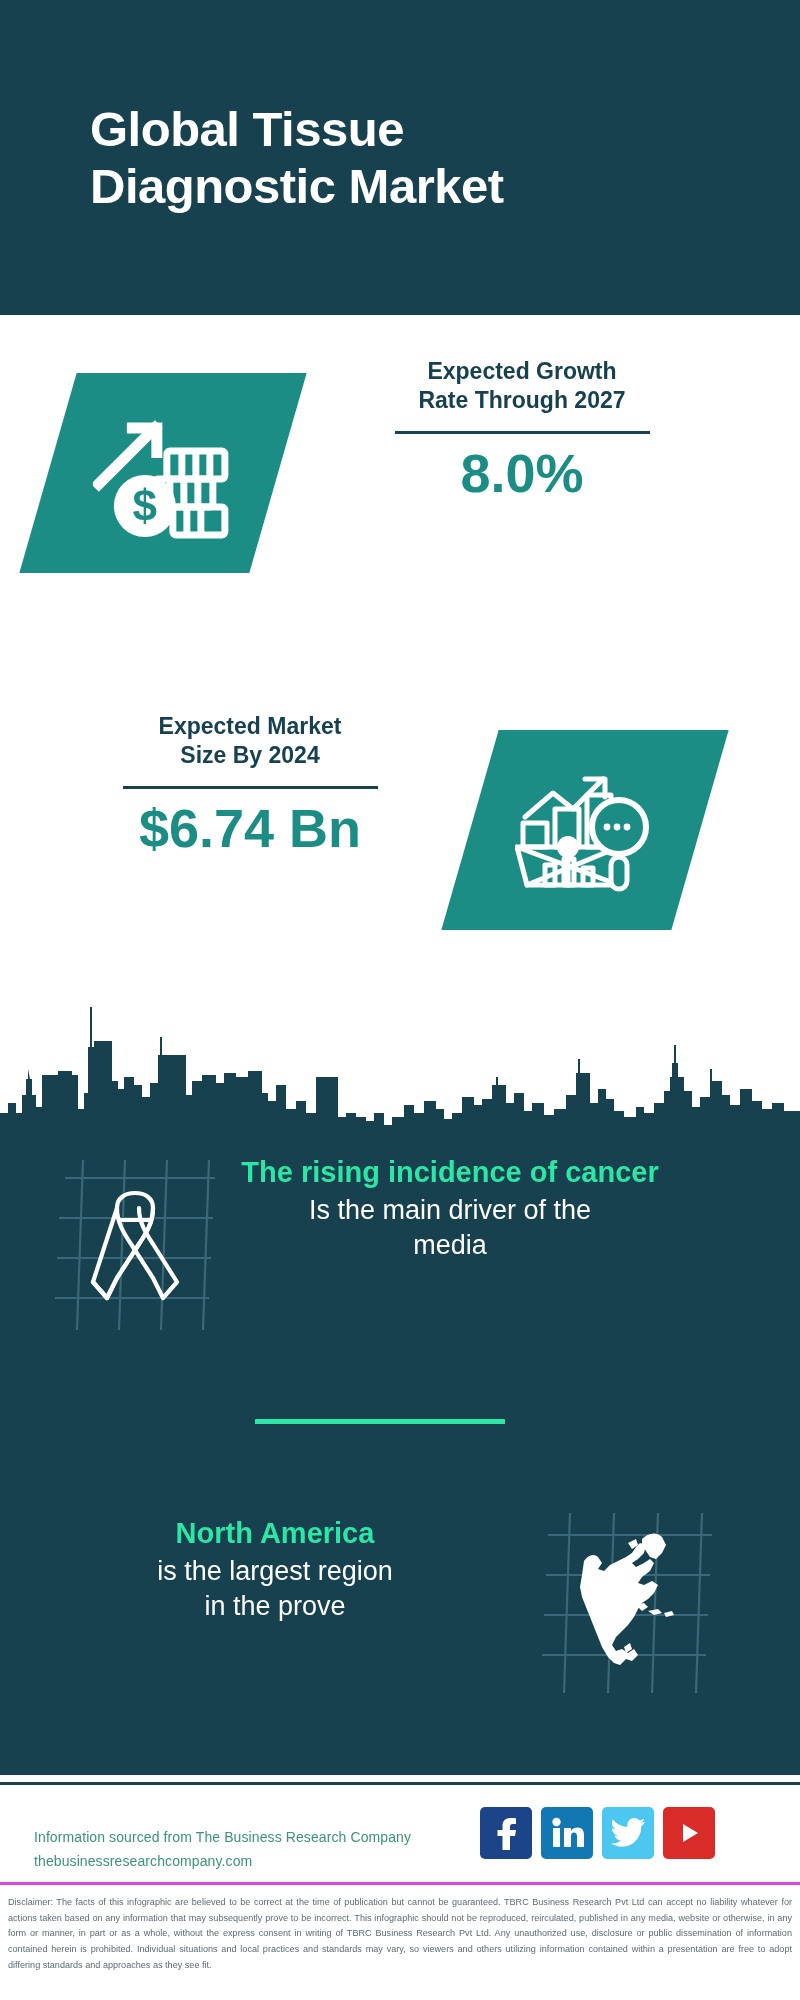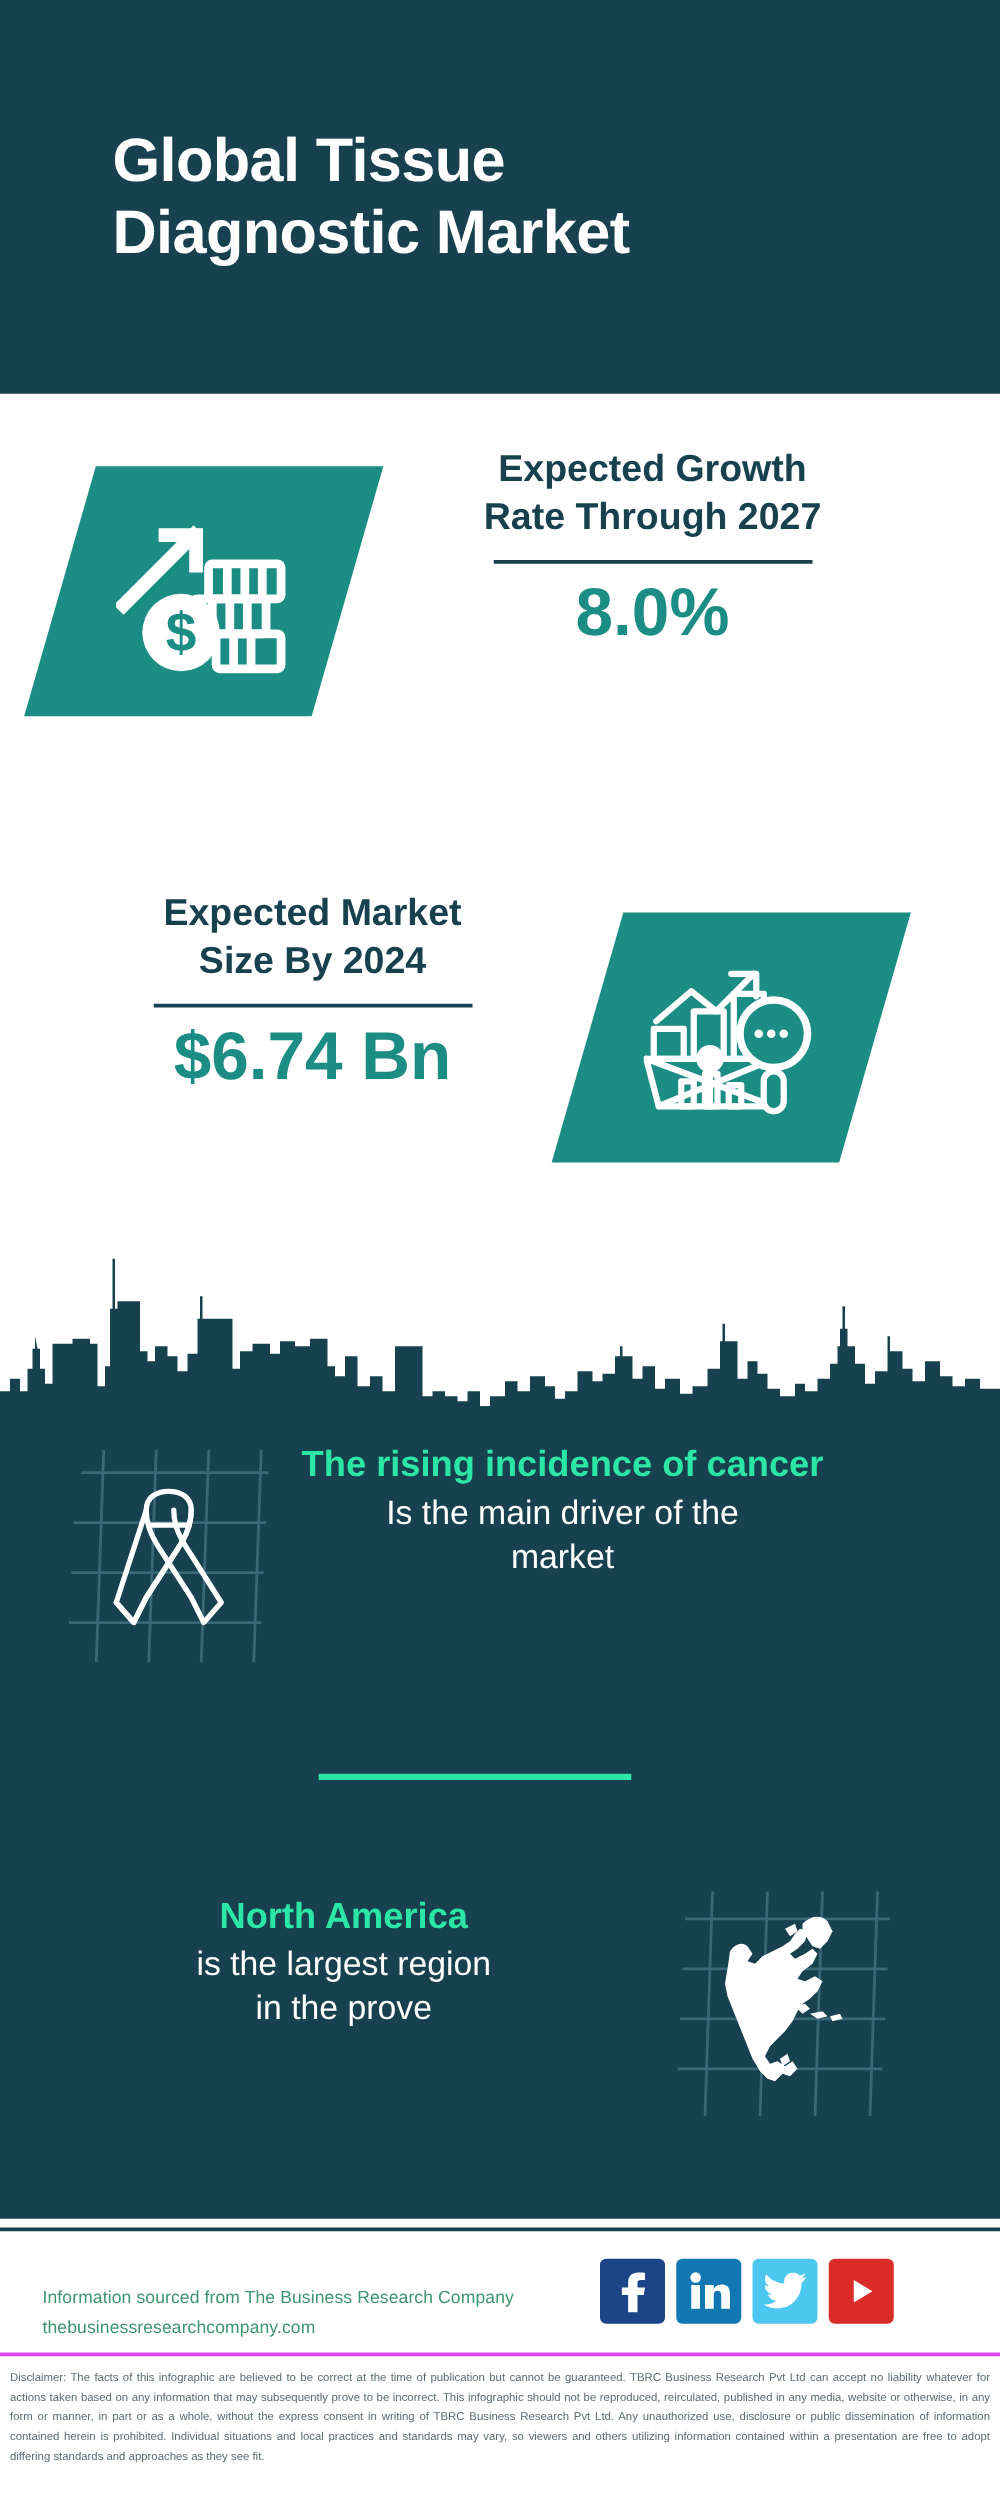--- a/index.html
+++ b/index.html
@@ -33,21 +33,21 @@
     background:#1B8D84;
     transform:skewX(-16deg);
     display:flex; align-items:center; justify-content:center;
     flex:0 0 auto;
   }
   .icon-para > svg { transform:skewX(16deg); }
   .stat1 .icon-wrap { margin-left:48px; margin-top:28px; }
   .stat1 .txt { margin-left:34px; margin-top:12px; width:420px; text-align:center; }
 
   .stat-label {
-    color:#17414F; font-size:30px; font-weight:bold; line-height:1.25;
+    color:#17414F; font-size:23px; font-weight:bold; line-height:1.25;
   }
   .rule {
     height:3px; background:#17414F; width:255px; margin:16px auto 10px auto;
   }
   .stat-value {
     color:#1B8D84; font-size:54px; font-weight:bold; line-height:1.1;
   }
 
   
   .stat2 {
@@ -233,21 +233,21 @@
         <path d="M62 48 C62 38 70 33 80 33 C90 33 98 38 98 48 C98 62 92 72 84 84 L62 118 L52 138 L38 122 Z"></path>
         <path d="M98 48 C98 62 92 72 84 84 L62 118 L52 138 L38 122"></path>
         <path d="M62 48 C62 62 68 72 76 84 L98 118 L108 138 L122 122 L98 84 C90 72 84 62 84 48"></path>
         <line x1="64" y1="60" x2="96" y2="60"></line>
       </g>
     </svg>
     <div class="driver-text">
       <div class="green-head">The rising incidence of cancer</div>
       <div class="white-sub">
         <div>Is the main driver of the</div>
-        <div>market</div>
+        <div>media</div>
       </div>
     </div>
   </div>
 
   <div class="green-divider"></div>
 
   <div class="region-row">
     <div class="region-text">
       <div class="green-head">North America</div>
       <div class="white-sub">

